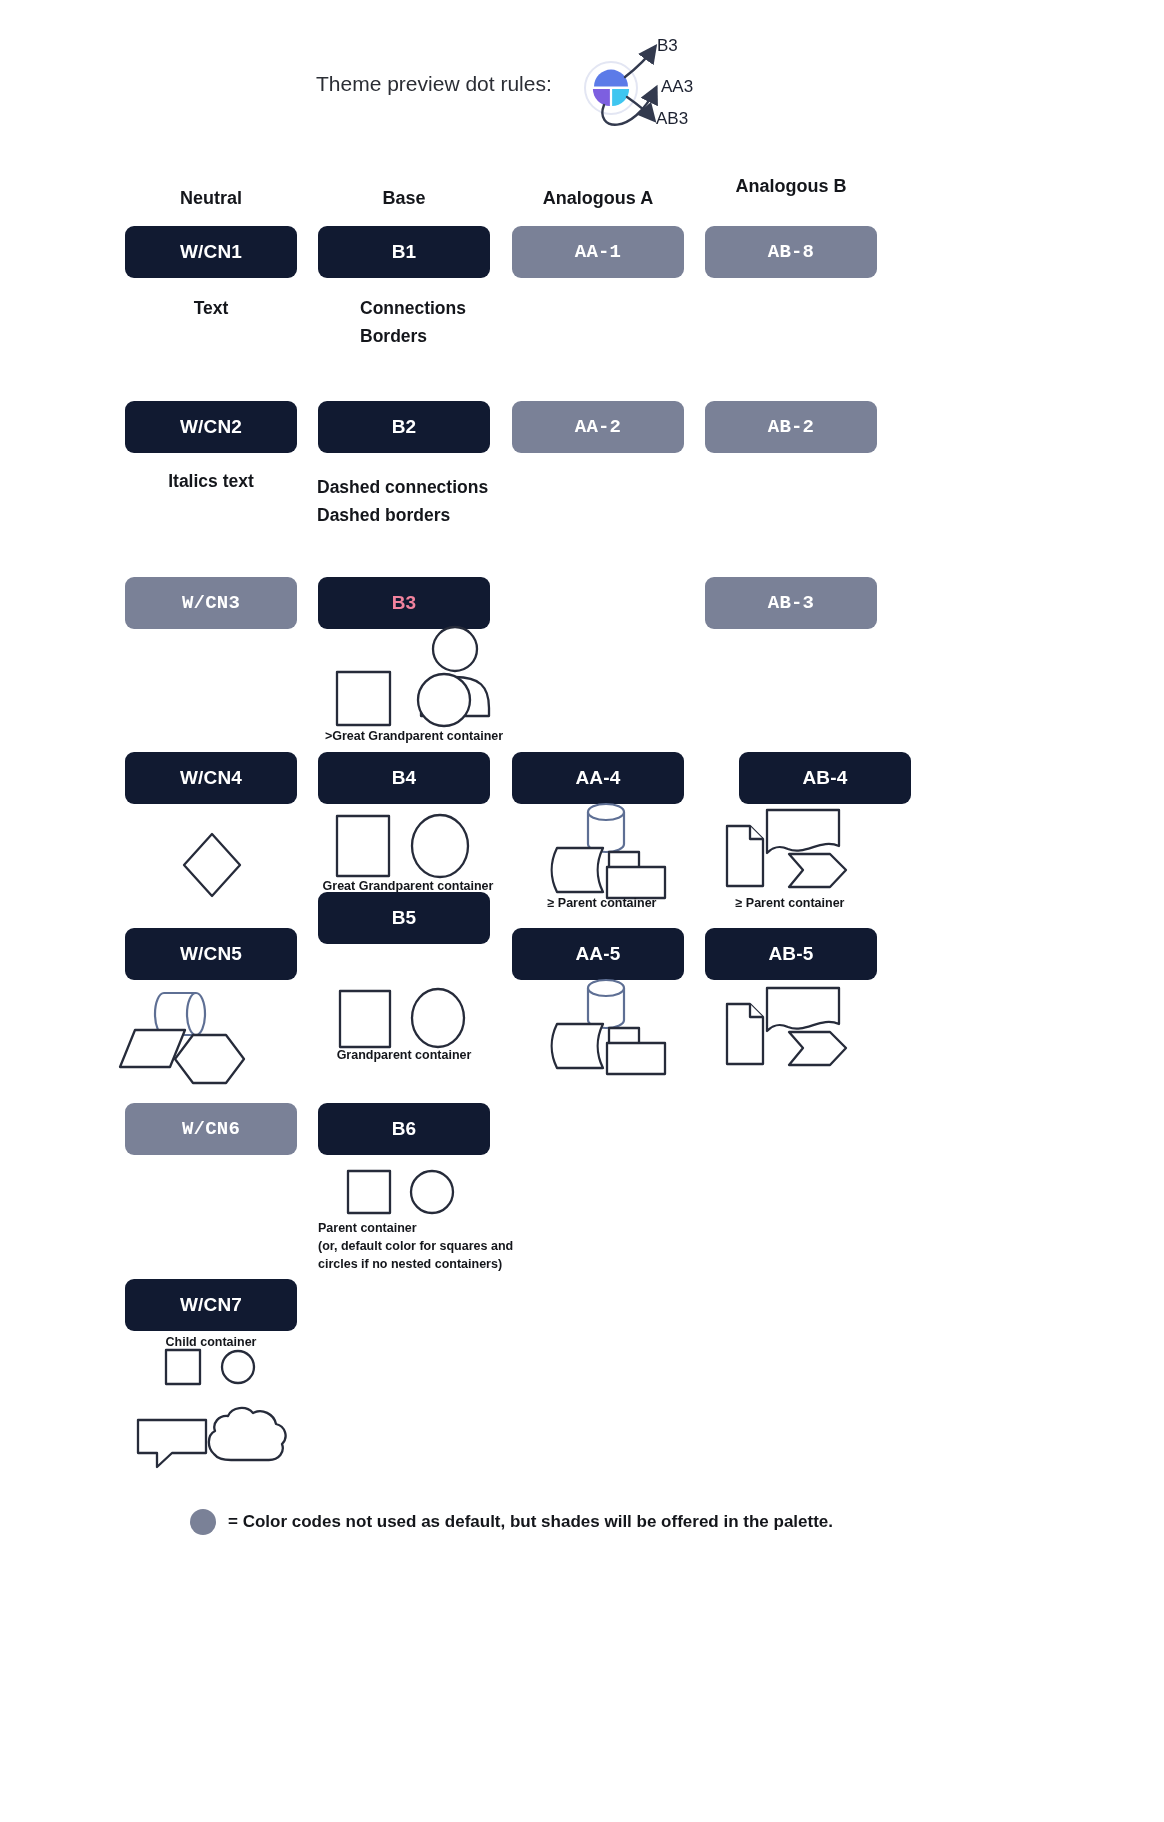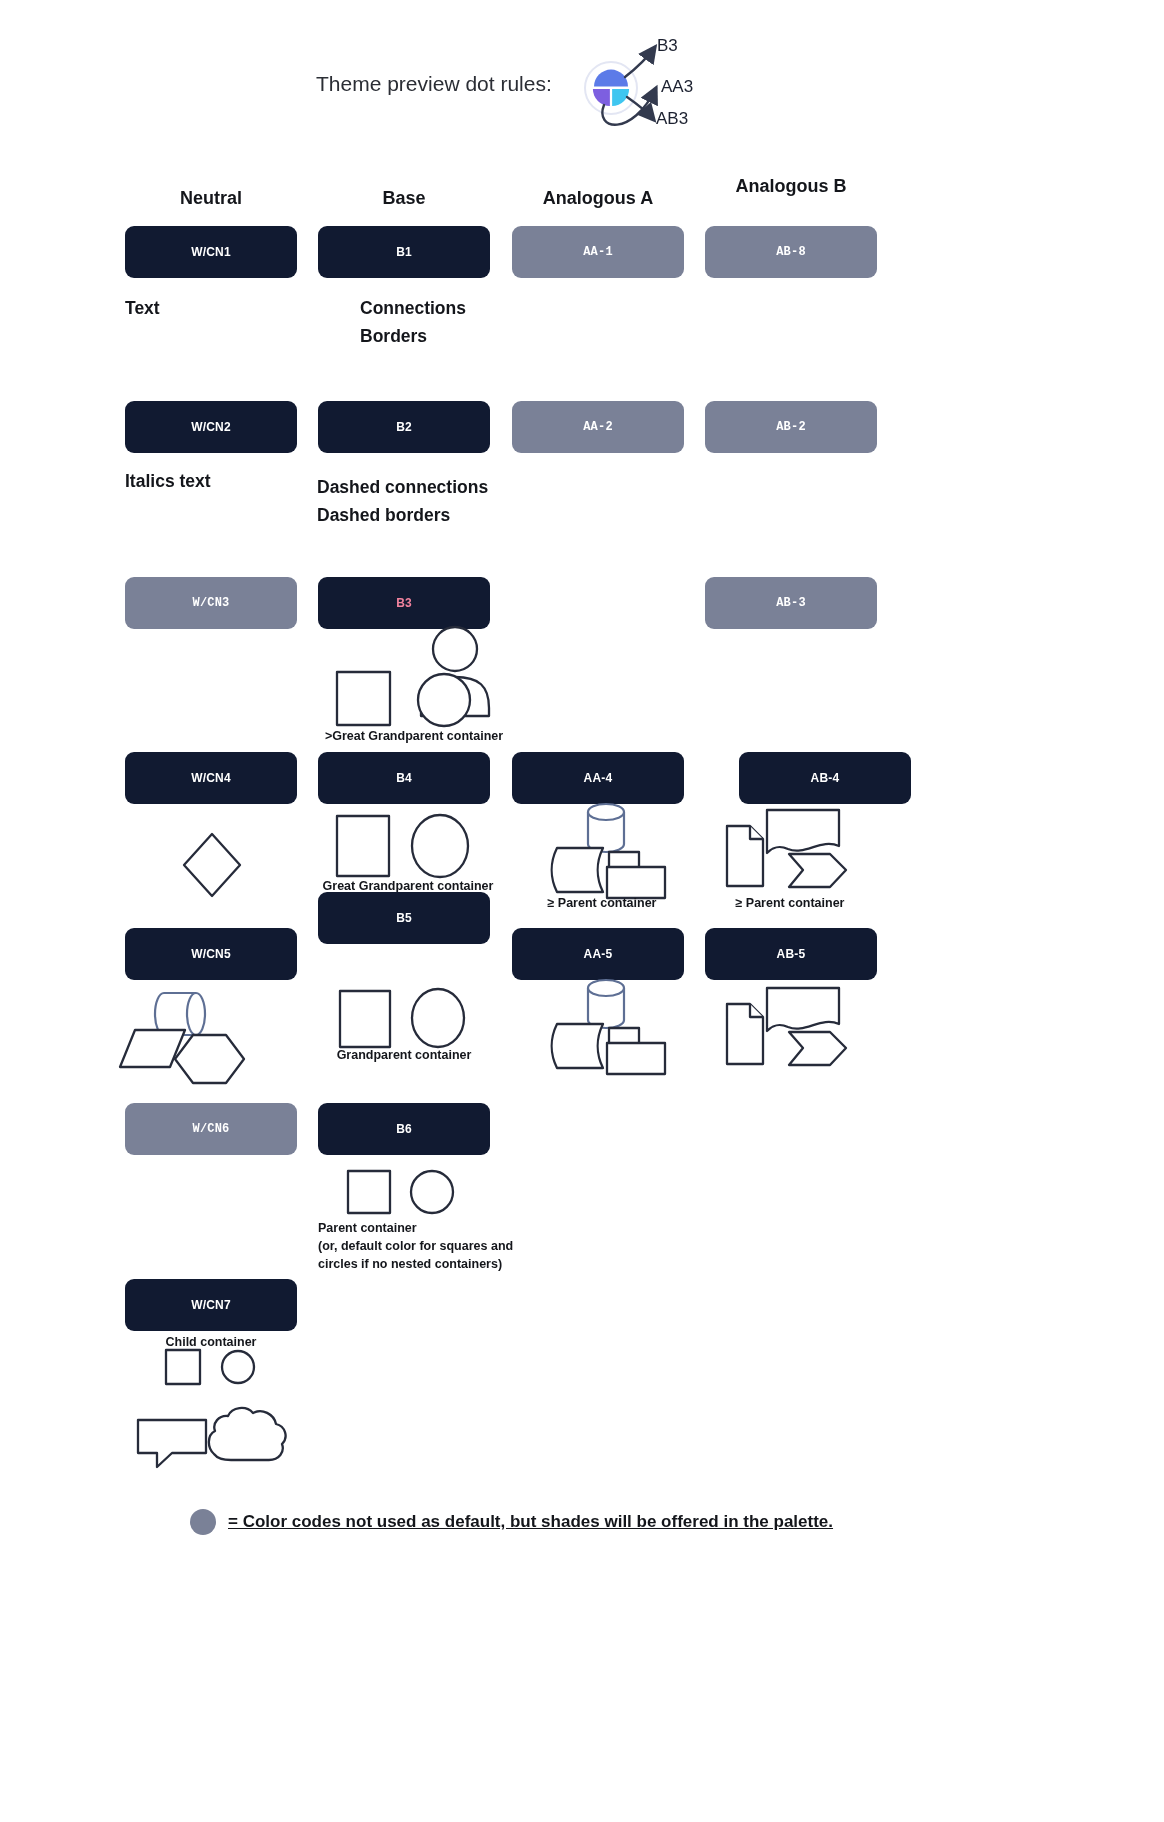--- a/index.html
+++ b/index.html
@@ -11,39 +11,39 @@
     position:absolute;left:316px;top:72px;font-size:21px;font-weight:500;color:#2B2E35;
   }
   .dot-label{
     position:absolute;font-size:17px;font-weight:500;color:#1C2130;
   }
   .col-header{
     position:absolute;width:172px;text-align:center;font-size:18px;font-weight:700;color:#14161B;
   }
   .pill{
     position:absolute;width:172px;height:52px;border-radius:9px;
-    background:#111A31;color:#FFFFFF;font-size:12px;font-weight:700;
+    background:#111A31;color:#FFFFFF;font-size:19px;font-weight:700;
     display:flex;align-items:center;justify-content:center;letter-spacing:.2px;
   }
   .pill.gray{background:#7A8197;font-family:Liberation Mono, monospace;}
   .pill.pink{color:#F2839E;}
   .cap-lg{
     position:absolute;font-size:17.5px;font-weight:700;color:#14161B;line-height:28px;
   }
-  .cap-lg.center{width:172px;text-align:left;}
+  .cap-lg.center{width:172px;text-align:center;}
   .cap-sm{
     position:absolute;font-size:12.5px;font-weight:700;color:#14161B;line-height:18px;
   }
   .cap-sm.center{text-align:center;}
   .legend-dot{
     position:absolute;left:190px;top:1509px;width:26px;height:26px;border-radius:50%;
     background:#7A8197;
   }
   .legend-text{
-    position:absolute;left:228px;top:1512px;font-size:17px;font-weight:700;color:#14161B;text-decoration:underline;
+    position:absolute;left:228px;top:1512px;font-size:17px;font-weight:700;color:#14161B;
   }
   svg{position:absolute;overflow:visible;}
   svg .shape{fill:#ffffff;stroke:#262B3A;stroke-width:2.3;stroke-linejoin:round;}
   svg .cyl{fill:#ffffff;stroke:#5E6F94;stroke-width:2.2;stroke-linejoin:round;}
   svg .arrow{fill:none;stroke:#333A4E;stroke-width:2.4;stroke-linecap:round;}
 </style>
 </head>
 <body>
 
 <div id="canvas">

